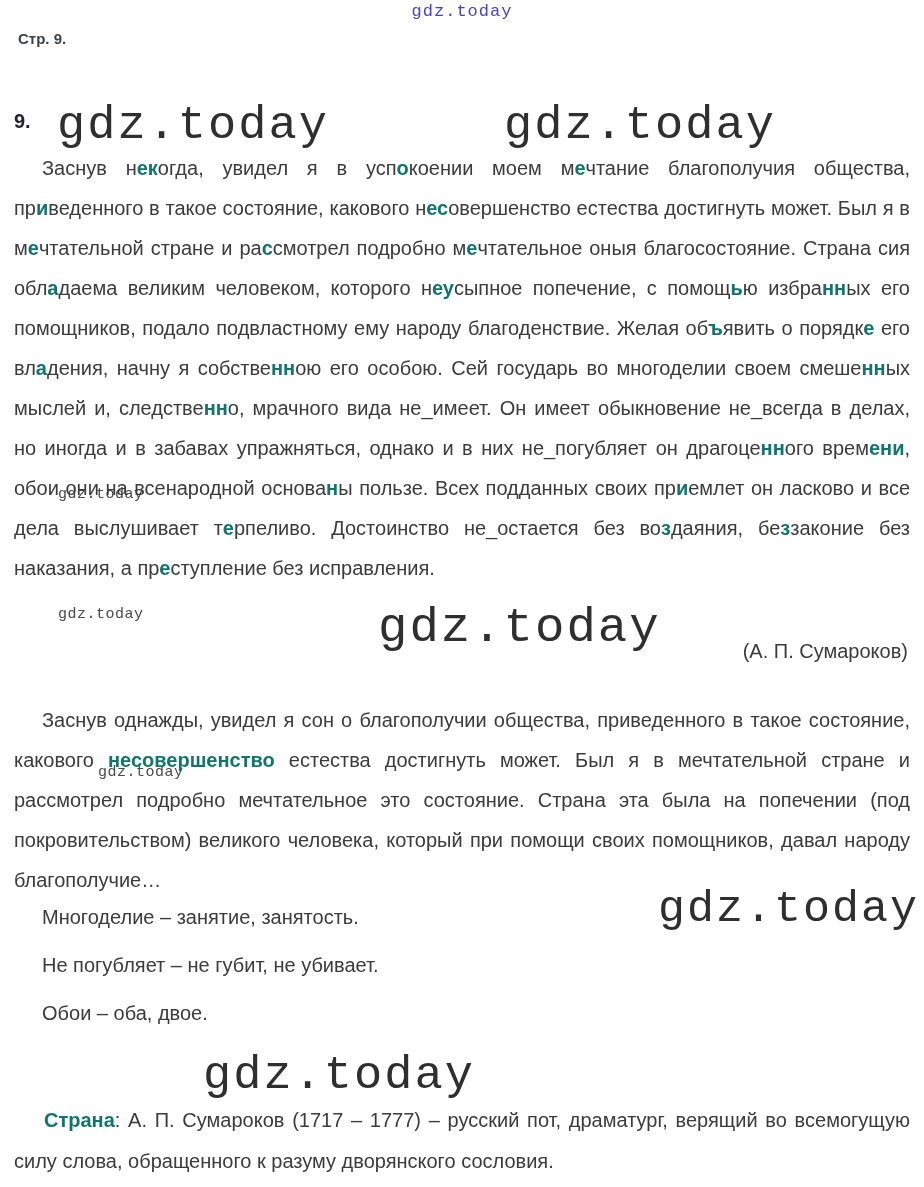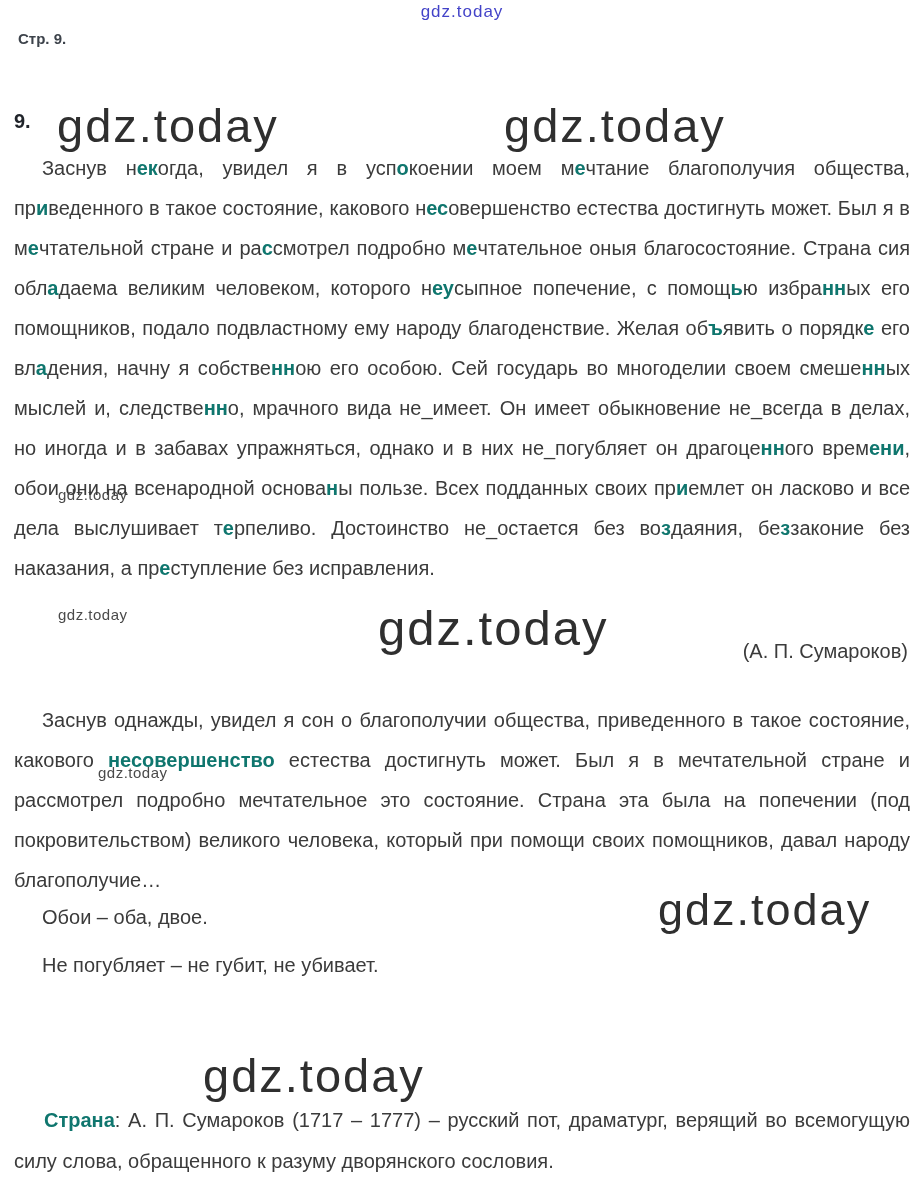--- a/index.html
+++ b/index.html
@@ -43,21 +43,21 @@
   .definition-item {
     padding-left: 28px;
     font-size: 20px; line-height: 48px;
     color: #3b3b3b;
   }
   #para-reference { top: 1100px; line-height: 41px; text-indent: 30px; }
 
   
   .wm {
     position: absolute;
-    font-family: Liberation Sans, sans-serif;
+    font-family: Liberation Mono, monospace;
     font-weight: 300;
     letter-spacing: 2px;
     color: #2f2f2f;
     white-space: nowrap;
     z-index: 1;
   }
   #wm-top {
     left: 0; top: 2px; width: 100%;
     text-align: center;
     font-size: 17px; letter-spacing: 1px;
@@ -97,19 +97,20 @@
 <div class="wm" id="wm-inline">gdz.today</div>
 
 <div class="txt" id="attribution">(А. П. Сумароков)</div>
 
 <div class="txt para" id="para-translation">Заснув однажды, увидел я сон о благополучии общества, приведенного в такое состояние, какового <b>несовершенство</b> естества достигнуть может. Был я в мечтательной стране и рассмотрел подробно мечтательное это состояние. Страна эта была на попечении (под покровительством) великого человека, который при помощи своих помощников, давал народу благополучие…</div>
 
 <div class="wm wm-small" id="wm-small-3">gdz.today</div>
 <div class="wm" id="wm-right">gdz.today</div>
 
 <div class="txt" id="definitions">
+  <div class="definition-item">Многоделие – занятие, занятость.</div>
+  <div class="definition-item">Не погубляет – не губит, не убивает.</div>
   <div class="definition-item">Обои – оба, двое.</div>
-  <div class="definition-item">Не погубляет – не губит, не убивает.</div>
 </div>
 
 <div class="wm wm-big" id="wm-bottom">gdz.today</div>
 
 <div class="txt para" id="para-reference"><b>Страна</b>: А. П. Сумароков (1717 – 1777) – русский пот, драматург, верящий во всемогущую силу слова, обращенного к разуму дворянского сословия.</div>
 
 </body></html>

